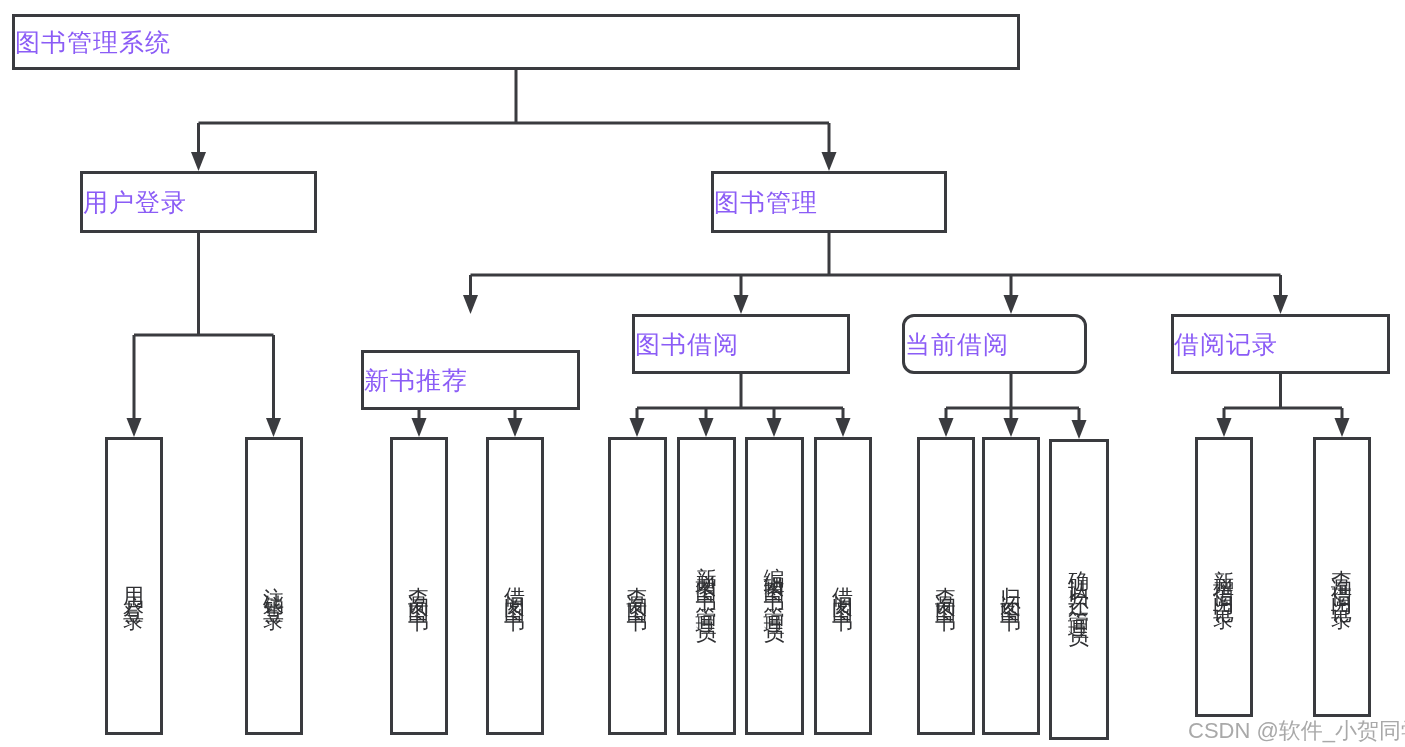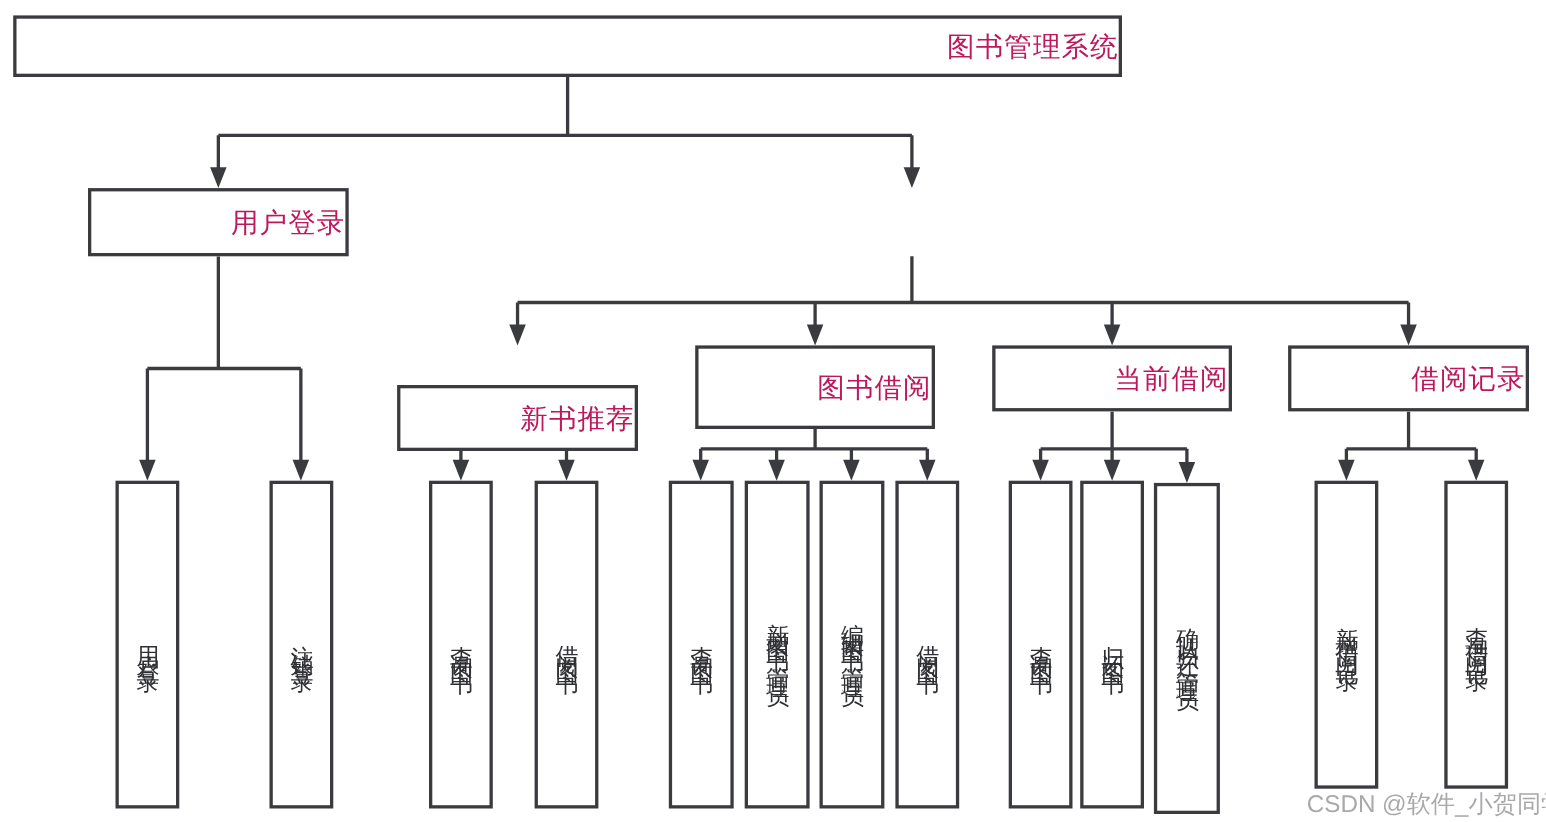--- a/index.html
+++ b/index.html
@@ -10,22 +10,22 @@
     overflow: hidden;
   }
   #canvas { position: relative; width: 1405px; height: 747px; background: #ffffff; }
 
   #connectors { position: absolute; left: 0; top: 0; width: 1405px; height: 747px; }
 
   .hbox {
     position: absolute;
     background: #ffffff;
     border: 3px solid #3a3b3f;
-    display: flex; align-items: center; justify-content: flex-end;
-    font-size: 25px; color: #be185d;
+    display: flex; align-items: center; justify-content: flex-start;
+    font-size: 25px; color: #8b5cf6;
     letter-spacing: 1px;
     z-index: 2;
   }
   .vbox {
     position: absolute;
     top: 437px; height: 298px;
     background: #ffffff;
     border: 3px solid #3a3b3f;
     display: flex; align-items: center; justify-content: center;
     z-index: 2;
@@ -37,22 +37,22 @@
     letter-spacing: 8px;
     line-height: 1.1;
     white-space: nowrap;
   }
 
   
   #b-root { left: 12px;  top: 14px;  width: 1008px; height: 56px; }
   #b-ul   { left: 80px;  top: 171px; width: 237px;  height: 62px; }
   #b-bm   { left: 711px; top: 171px; width: 236px;  height: 62px; }
   #b-nb   { left: 361px; top: 314px; width: 219px;  height: 60px; margin-top: 36px; }
-  #b-bb   { left: 632px; top: 314px; width: 218px;  height: 76px; }
-  #b-cb   { left: 902px; top: 314px; width: 218px;  height: 60px; }
+  #b-bb   { left: 632px; top: 314px; width: 218px;  height: 60px; }
+  #b-cb   { left: 902px; top: 314px; width: 185px;  height: 60px; border-radius: 12px; }
   #b-br   { left: 1171px;top: 314px; width: 219px;  height: 60px; }
 
   
   #l-ul-0 { left: 105px;  width: 58px; }
   #l-ul-1 { left: 245px;  width: 58px; }
   #l-nb-0 { left: 390px;  width: 58px; }
   #l-nb-1 { left: 486px;  width: 58px; }
   #l-bb-0 { left: 608px;  width: 59px; }
   #l-bb-1 { left: 677px;  width: 59px; }
   #l-bb-2 { left: 745px;  width: 59px; }
@@ -130,20 +130,23 @@
     </g>
   </svg>
 
   <div class="hbox" id="b-root">
     <span>图书管理系统</span>
   </div>
 
   <div class="hbox" id="b-ul">
     <span>用户登录</span>
   </div>
+  <div class="hbox" id="b-bm">
+    <span>图书管理</span>
+  </div>
 
   <div class="hbox" id="b-nb">
     <span>新书推荐</span>
   </div>
   <div class="hbox" id="b-bb">
     <span>图书借阅</span>
   </div>
   <div class="hbox" id="b-cb">
     <span>当前借阅</span>
   </div>

